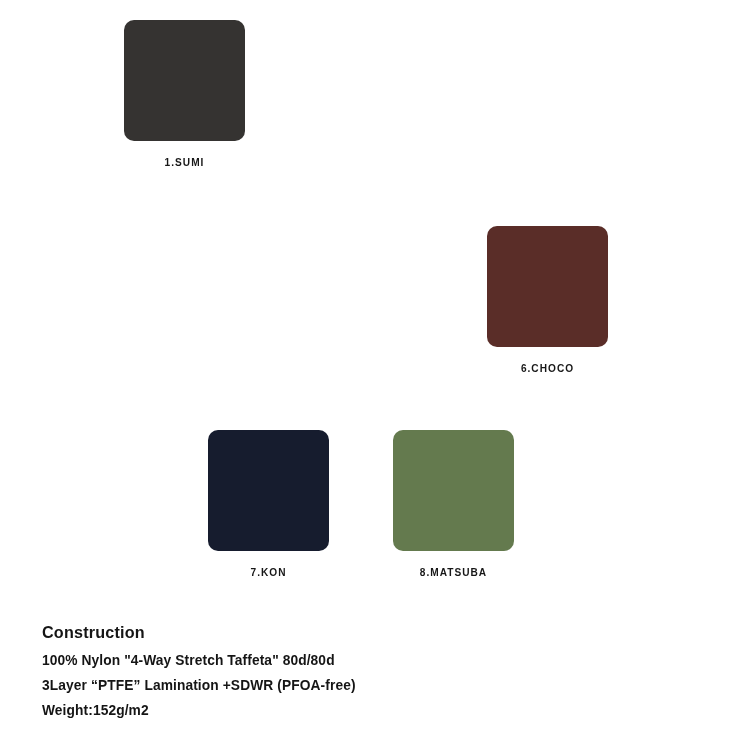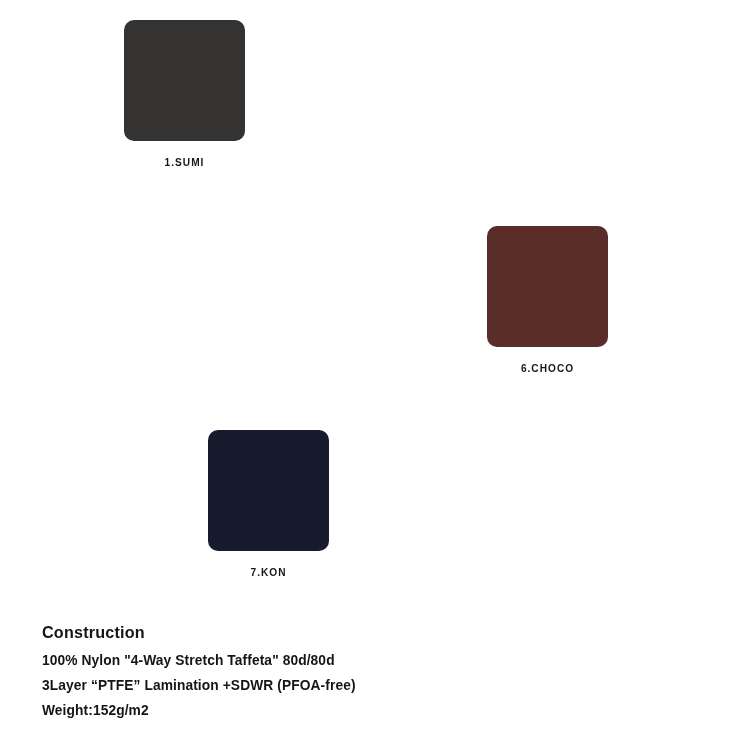--- a/index.html
+++ b/index.html
@@ -121,20 +121,24 @@
   <div class="swatch-cell r2 c3">
     <div class="swatch-chip" style="background-color: rgb(90, 45, 40);"></div>
     <span class="swatch-label">6.CHOCO</span>
   </div>
 
   <div class="swatch-cell r3 c1b">
     <div class="swatch-chip" style="background-color: rgb(22, 28, 46);"></div>
     <span class="swatch-label">7.KON</span>
   </div>
 
+  <div class="swatch-cell r3 c2b">
+    <div class="swatch-chip" style="background-color: rgb(100, 122, 78);"></div>
+    <span class="swatch-label">8.MATSUBA</span>
+  </div>
 
 </div>
 
 <div id="spec-area">
 
   <div class="spec-block left">
     <p class="spec-heading">Construction</p>
     <p class="spec-line">100% Nylon "4-Way Stretch Taffeta" 80d/80d</p>
     <p class="spec-line">3Layer “PTFE” Lamination +SDWR (PFOA-free)</p>
     <p class="spec-line">Weight:152g/m2</p>

